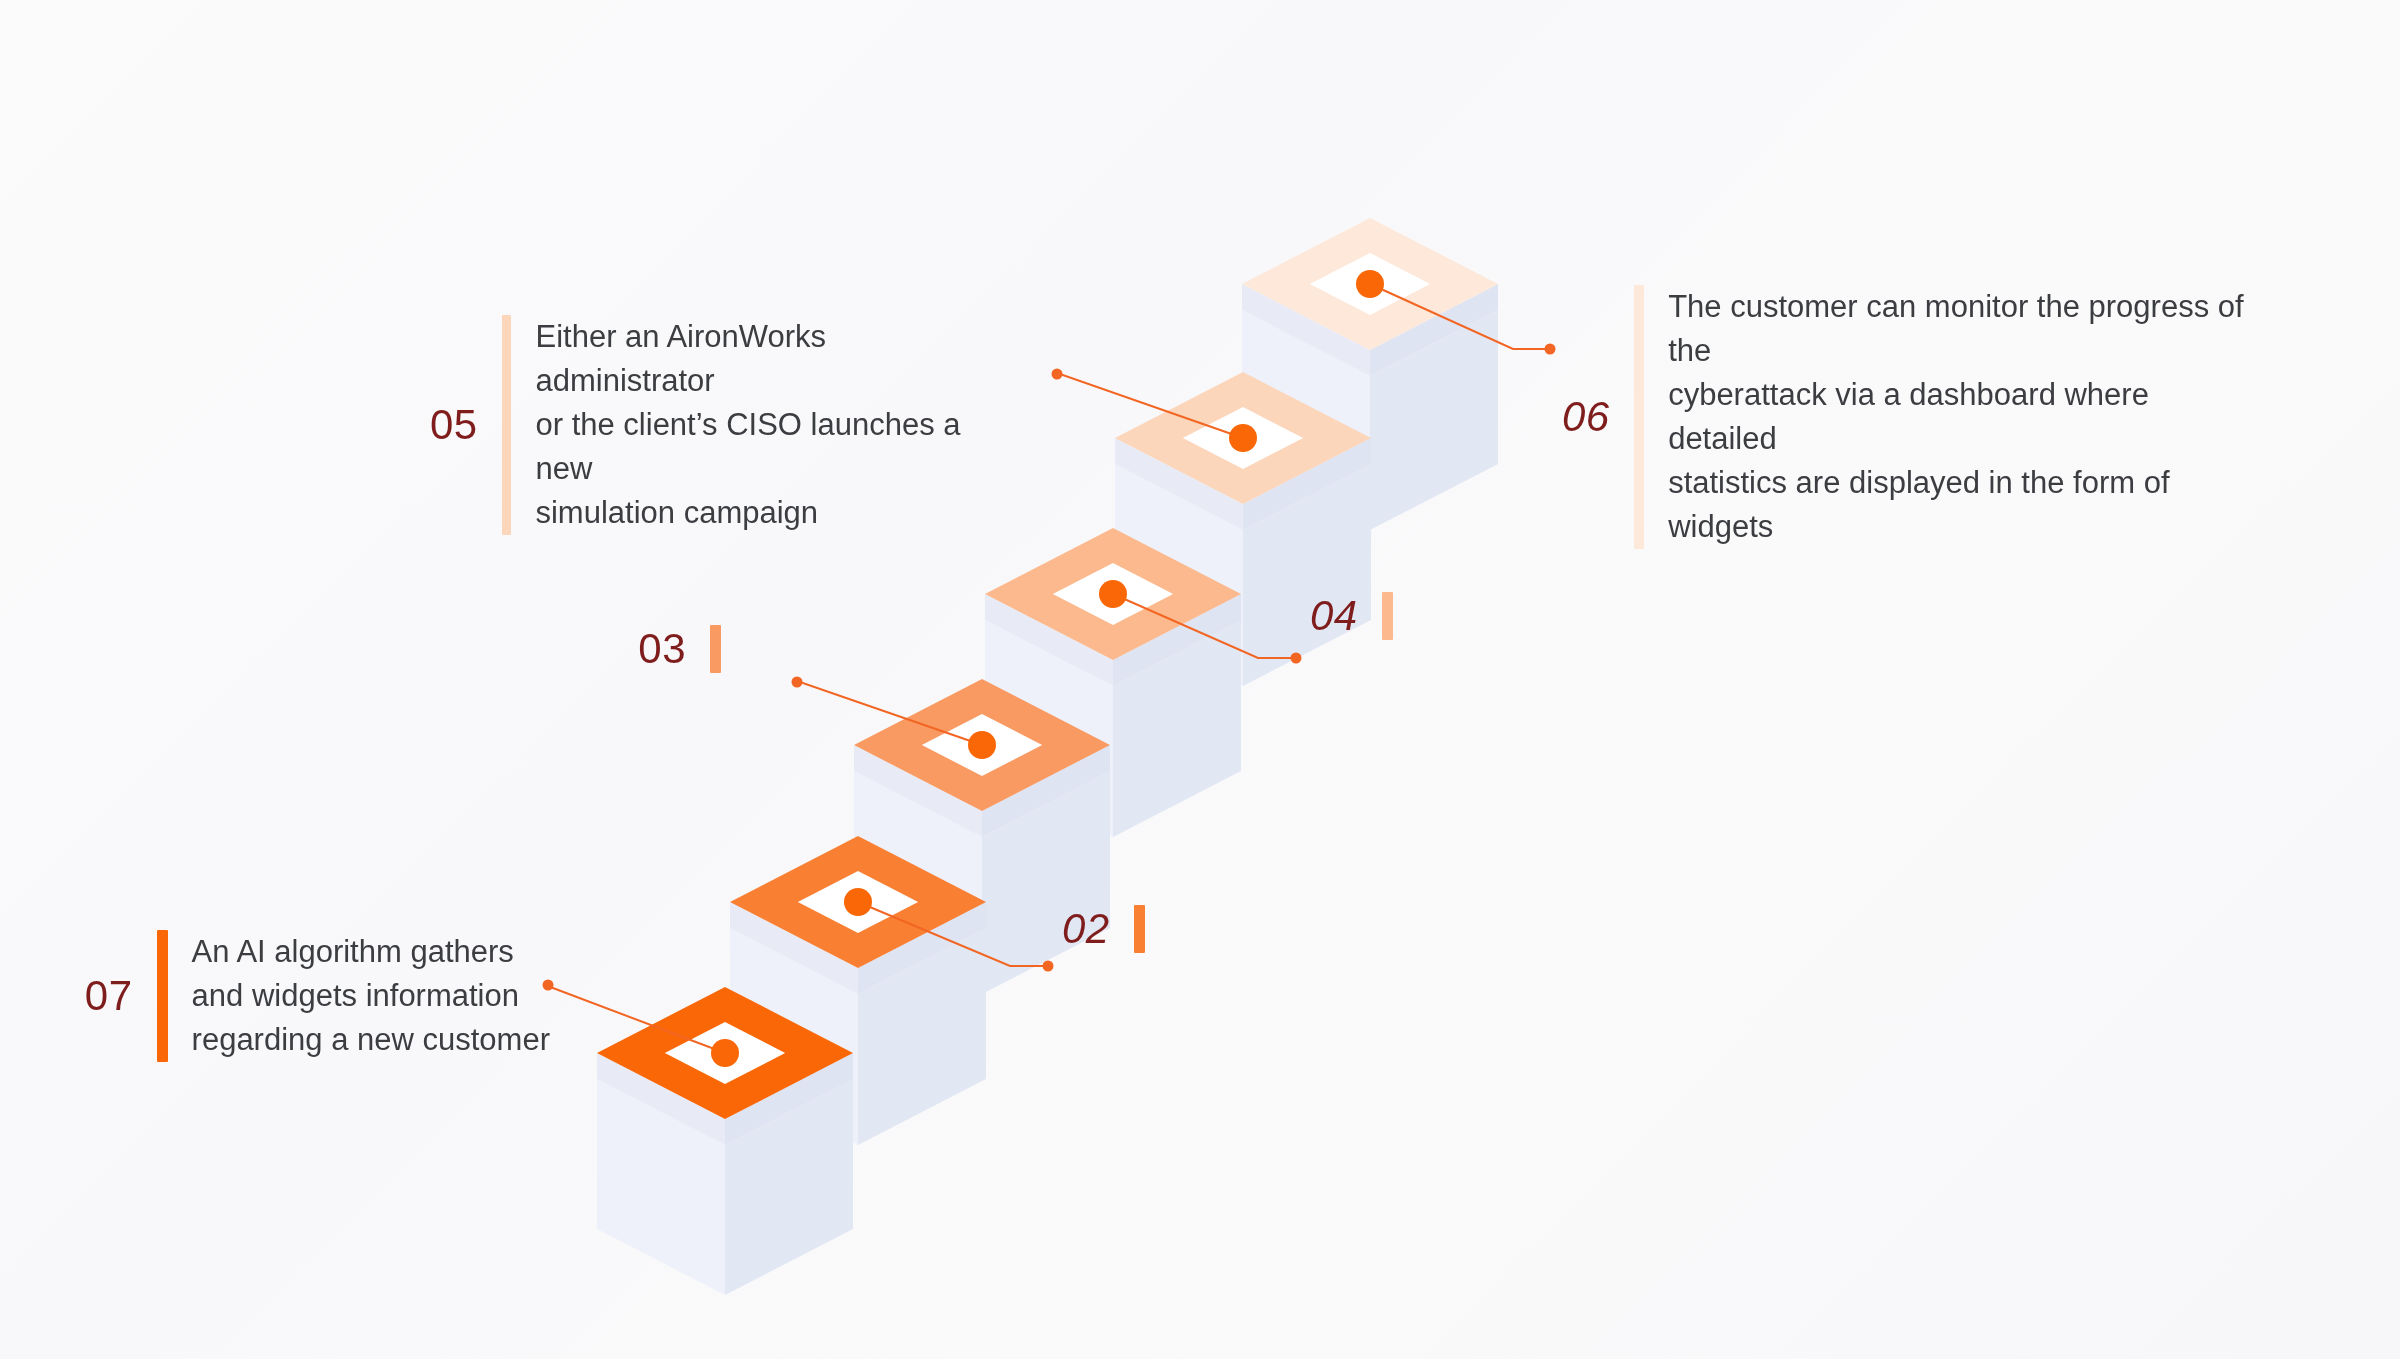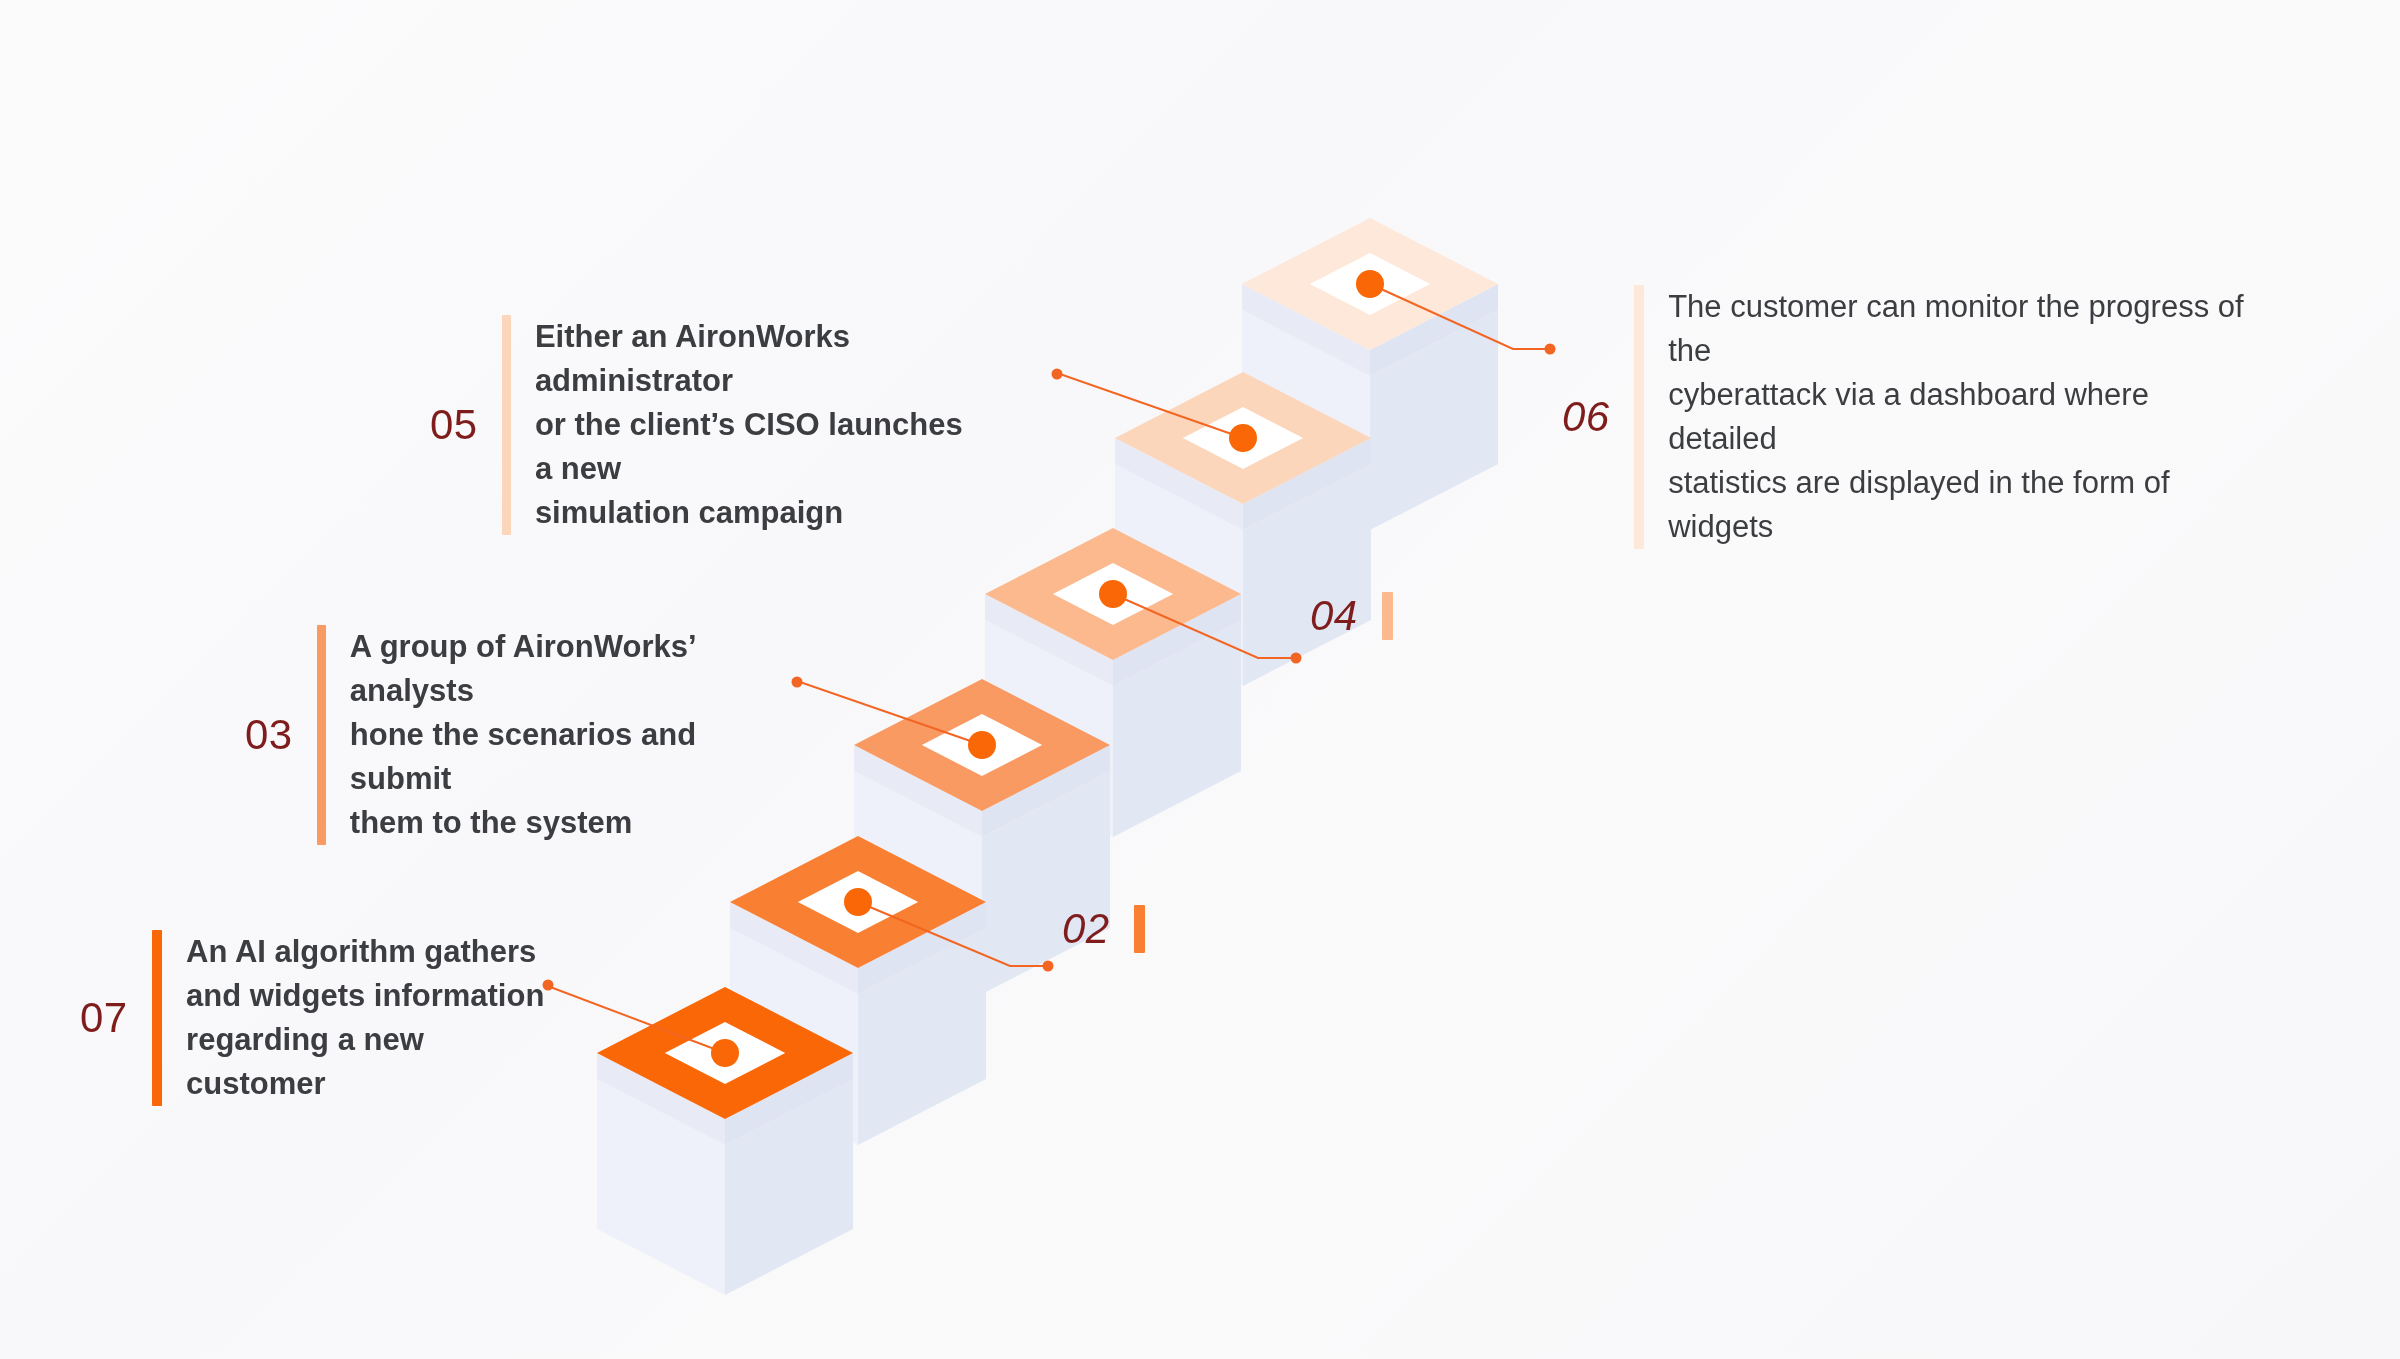--- a/index.html
+++ b/index.html
@@ -48,21 +48,21 @@
     font-size: 31px;
     line-height: 1.42;
     color: #3b3d41;
     white-space: pre-line;
   }
   .label.left-side {
     justify-content: flex-end;
   }
   .label.left-side .num { order: 1; }
   .label.left-side .bar { order: 2; }
-  .label.left-side .txt { order: 3; font-weight: bold; }
+  .label.left-side .txt { order: 3; }
   .label.right-side .num { order: 1; font-style: italic; }
   .label.right-side .bar { order: 2; }
   .label.right-side .txt { order: 3; }
 </style>
 </head>
 <body>
 
 <div id="stage">
   <svg id="scene" viewBox="0 0 2400 1359">
     <g id="blocks">
@@ -156,23 +156,20 @@
 and widgets information
 regarding a new customer</div>
       </div>
       <div class="label right-side" style="left: 1062px; top: 905px; width: 470px;">
         <div class="num">02</div>
         <div class="bar" style="background: rgb(249, 127, 51);"></div>
       </div>
       <div class="label left-side" style="left: 245px; top: 625px; width: 500px;">
         <div class="num">03</div>
         <div class="bar" style="background: rgb(249, 154, 98);"></div>
-        <div class="txt">A group of AironWorks’ analysts
-hone the scenarios and submit
-them to the system</div>
       </div>
       <div class="label right-side" style="left: 1310px; top: 592px; width: 720px;">
         <div class="num">04</div>
         <div class="bar" style="background: rgb(251, 185, 141);"></div>
       </div>
       <div class="label left-side" style="left: 430px; top: 315px; width: 540px;">
         <div class="num">05</div>
         <div class="bar" style="background: rgb(252, 214, 187);"></div>
         <div class="txt">Either an AironWorks administrator
 or the client’s CISO launches a new

